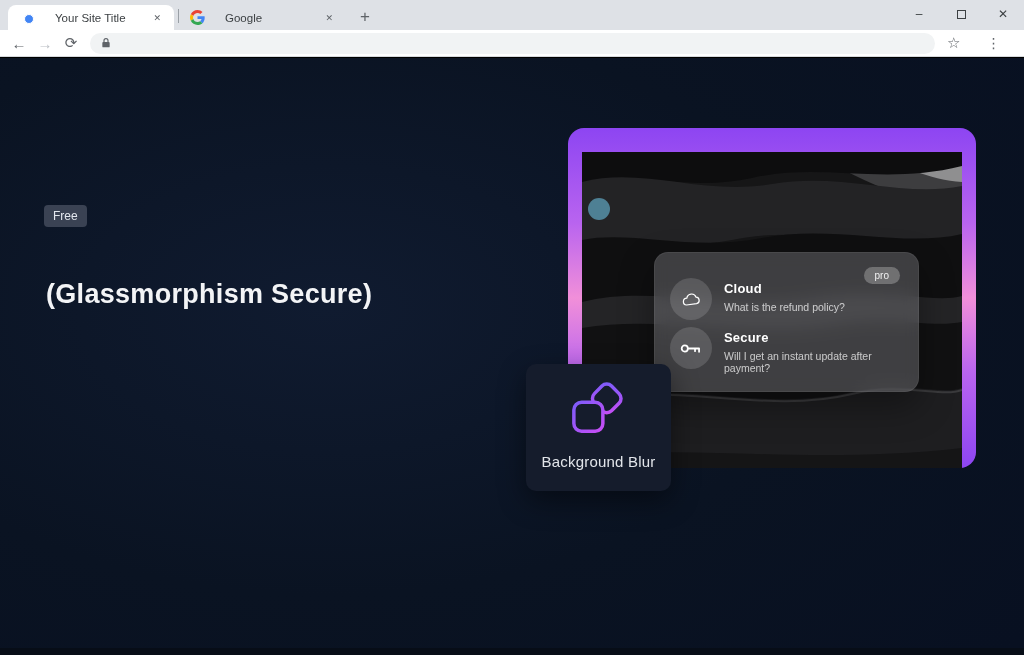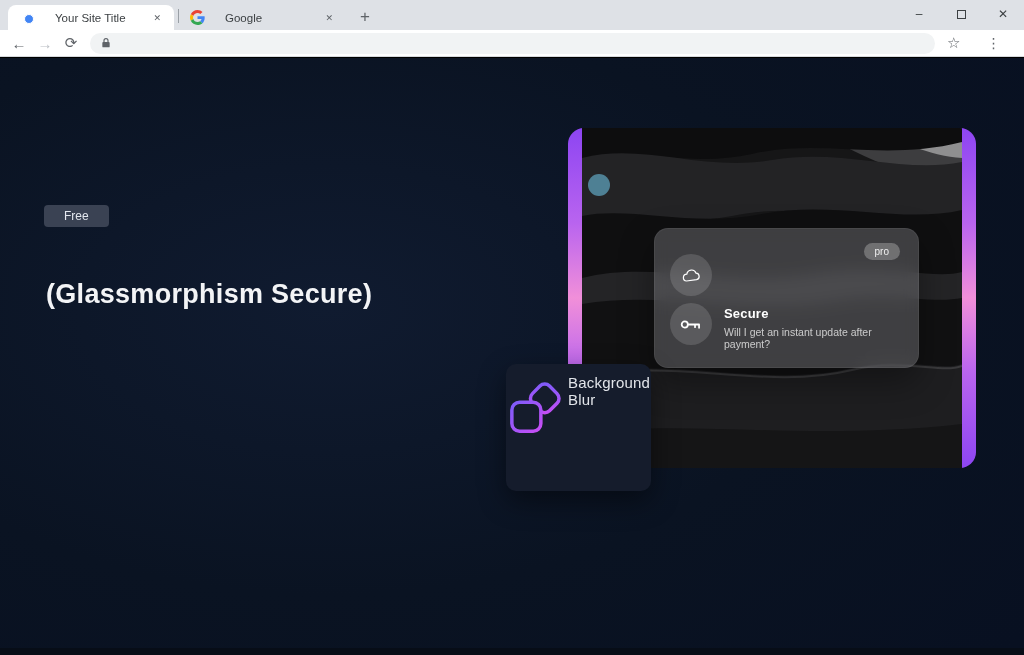--- a/index.html
+++ b/index.html
@@ -42,53 +42,53 @@
   .star { font-size:15px; color:#5f6368; }
   .menu-dots { font-size:14px; color:#5f6368; margin-left:26px; letter-spacing:0; }
 
   
   .viewport { position:absolute; left:0; top:58px; width:1024px; height:597px; overflow:hidden;
     background:radial-gradient(900px 520px at 32% 42%, #101b30 0%, #0a1322 55%, #081021 100%); }
   .viewport::after { content:""; position:absolute; left:0; bottom:0; width:100%; height:7px;
     background:#070d17; }
 
   .plan-badge { position:absolute; left:44px; top:147px; background:#3a4253; color:#e3e7ee;
-    font-size:12px; padding:4px 20px; border-radius:4px; }
+    font-size:12px; padding:4px 9px; border-radius:4px; }
   .page-title { position:absolute; left:46px; top:179px; font-size:27px; line-height:38px;
     font-weight:600; color:#f3f4f6; letter-spacing:.3px; }
   .page-desc { position:absolute; left:47px; top:264px; width:312px; font-size:15px;
     line-height:21.5px; color:#c9cfd8; }
 
   
   .panel { position:absolute; left:568px; top:70px; width:408px; height:340px; border-radius:16px;
     padding:0 14px; overflow:hidden; z-index:1;
     background:linear-gradient(180deg, #8d45f2 0%, #b964ef 28%, #f18fd9 50%, #b964ef 72%, #8d45f2 100%); }
-  .shot { position:relative; width:380px; height:340px; overflow:hidden; background:#141415; }
+  .shot { position:relative; width:380px; height:340px; overflow:hidden; background:#141415;margin-top:24px; }
   .shot svg.bg { position:absolute; left:0; top:0; width:100%; height:100%; }
   .teal-dot { position:absolute; left:6px; top:46px; width:22px; height:22px; border-radius:50%;
     background:rgba(86,145,168,.85); z-index:3; }
 
   .glass-card { position:absolute; left:72px; top:100px; width:265px; height:140px; border-radius:14px;
     background:rgba(128,128,133,.42); -webkit-backdrop-filter:blur(8px); backdrop-filter:blur(8px);
     border:1px solid rgba(255,255,255,.06); box-shadow:0 14px 34px rgba(0,0,0,.35); z-index:2; }
   .pro-badge { position:absolute; right:18px; top:14px; background:rgba(255,255,255,.26);
     color:#f1f1f1; font-size:10px; padding:3px 11px; border-radius:9px; }
   .glass-row { position:absolute; left:15px; display:flex; }
   .glass-row.r0 { top:25px; }
   .glass-row.r1 { top:74px; }
   .glass-ic { width:42px; height:42px; border-radius:50%; background:rgba(255,255,255,.14);
     display:flex; align-items:center; justify-content:center; flex:0 0 auto; }
   .glass-txt { margin-left:12px; padding-top:3px; }
   .glass-title { font-size:13px; font-weight:700; color:#ffffff; letter-spacing:.2px; }
   .glass-sub { font-size:10.5px; color:rgba(255,255,255,.72); margin-top:5px; }
 
   
-  .feature-card { position:absolute; left:506px; top:306px; width:145px; height:127px;
+  .feature-card { position:absolute; left:526px; top:306px; width:145px; height:127px;
     background:#151c2c; border-radius:10px; z-index:2; box-shadow:0 10px 28px rgba(0,0,0,.45);
-    display:flex; flex-direction:row; }
+    display:flex; flex-direction:column; align-items:center; }
   .feature-ic { margin-top:17px; }
   .feature-label { margin-top:10px; font-size:15px; color:#e2e5ea; letter-spacing:.2px; }
 </style>
 </head>
 <body>
 
 <div class="window">
 
   <div class="tabstrip">
     <div class="tab active">
@@ -168,20 +168,24 @@
 
         <div class="glass-card">
           <span class="pro-badge">pro</span>
 
           <div class="glass-row r0">
             <span class="glass-ic">
               <svg viewBox="0 0 32 24" width="22" height="17">
                 <path d="M8.5 19 a5 5 0 0 1 .4-9.98 A7 7 0 0 1 22.4 7.6 A4.8 4.8 0 0 1 23 17.1 Z" transform="translate(1,1)" fill="none" stroke="#ffffff" stroke-width="1.8" stroke-linejoin="round" stroke-linecap="round"></path>
               </svg>
             </span>
+            <div class="glass-txt">
+              <div class="glass-title">Cloud</div>
+              <div class="glass-sub">What is the refund policy?</div>
+            </div>
           </div>
 
           <div class="glass-row r1">
             <span class="glass-ic">
               <svg viewBox="0 0 30 16" width="22" height="13">
                 <circle cx="6.5" cy="8" r="4.2" fill="none" stroke="#ffffff" stroke-width="2.4"></circle>
                 <path d="M10.8 8 H26 M20.5 8 v3.6 M26 8 v4.6" fill="none" stroke="#ffffff" stroke-width="2.4" stroke-linecap="round"></path>
               </svg>
             </span>
             <div class="glass-txt">

